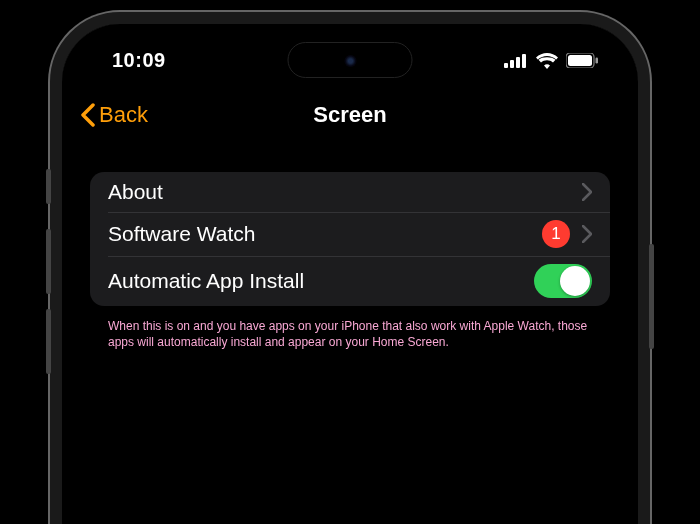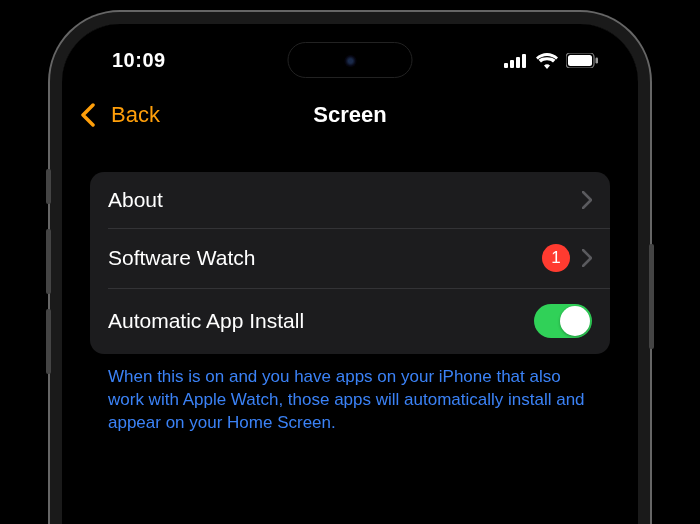--- a/index.html
+++ b/index.html
@@ -88,21 +88,21 @@
       padding: 14px 20px;
       margin-top: 8px;
     }
     .back-button {
       position: absolute;
       left: 18px;
       display: flex;
       align-items: center;
       color: #ff9f0a;
       font-size: 22px;
-      gap: 16px;
+      gap: 4px;
     }
     .back-chevron svg {
       display: block;
     }
     .nav-title {
       color: #fff;
       font-size: 22px;
       font-weight: 600;
     }
     .content {
@@ -110,21 +110,21 @@
     }
     .settings-group {
       background: #1c1c1e;
       border-radius: 14px;
       overflow: hidden;
     }
     .settings-row {
       display: flex;
       align-items: center;
       justify-content: space-between;
-      padding: 16px 18px;
+      padding: 8px 18px;
       color: #fff;
       font-size: 21px;
       position: relative;
     }
     .settings-row + .settings-row::before {
       content: "";
       position: absolute;
       top: 0;
       left: 18px;
       right: 0;
@@ -164,22 +164,22 @@
       position: absolute;
       right: 2px;
       top: 2px;
       width: 30px;
       height: 30px;
       background: #fff;
       border-radius: 50%;
       box-shadow: 0 1px 3px rgba(0,0,0,0.3);
     }
     .footer-text {
-      color: #3b82f6;
-      font-size: 17px;
+      color: #f9a8d4;
+      font-size: 12px;
       line-height: 1.35;
       padding: 12px 18px 0 18px;
     }
     .side-button {
       position: absolute;
       background: #444;
       border-radius: 2px;
     }
     .side-button.left1 { left: -16px; top: 145px; width: 5px; height: 35px; }
     .side-button.left2 { left: -16px; top: 205px; width: 5px; height: 65px; }

